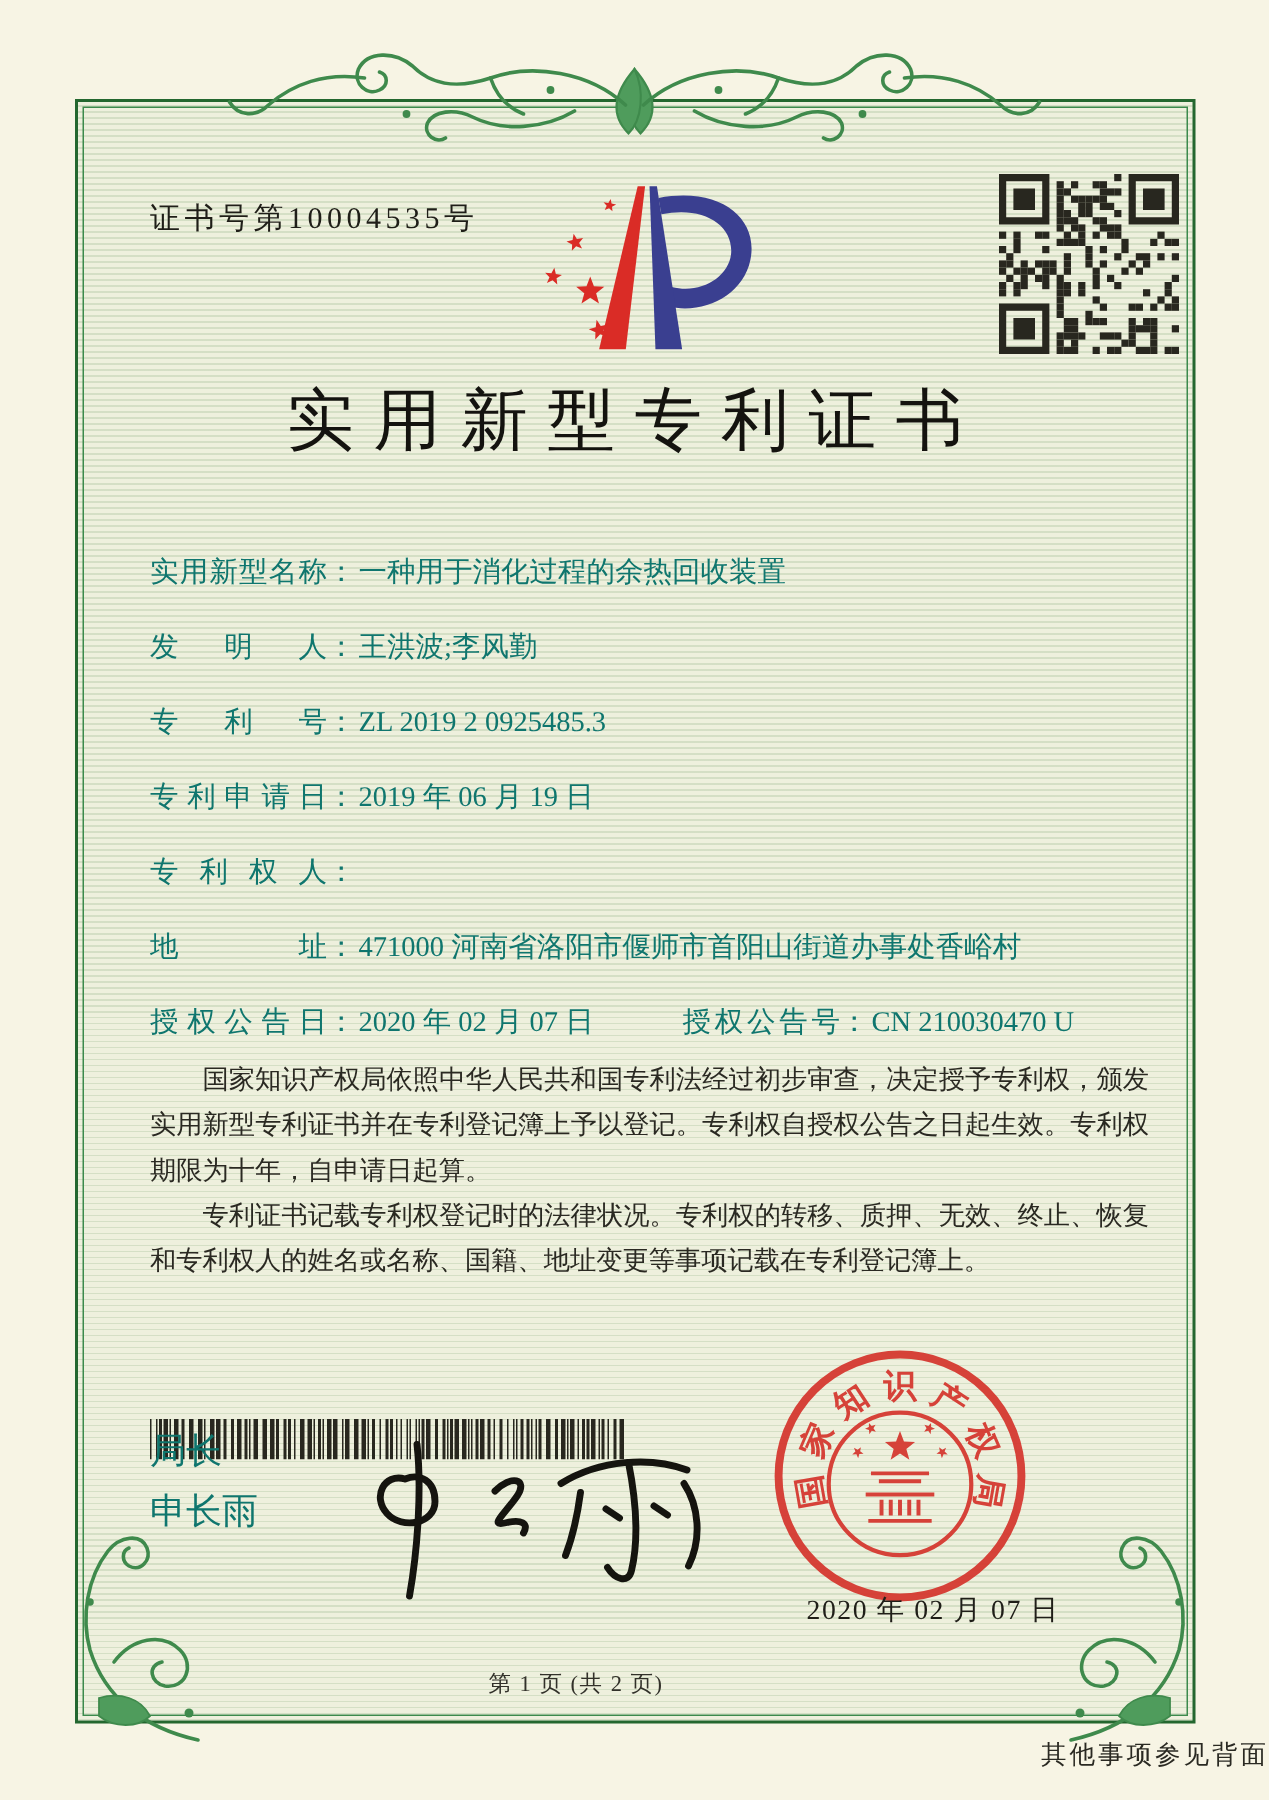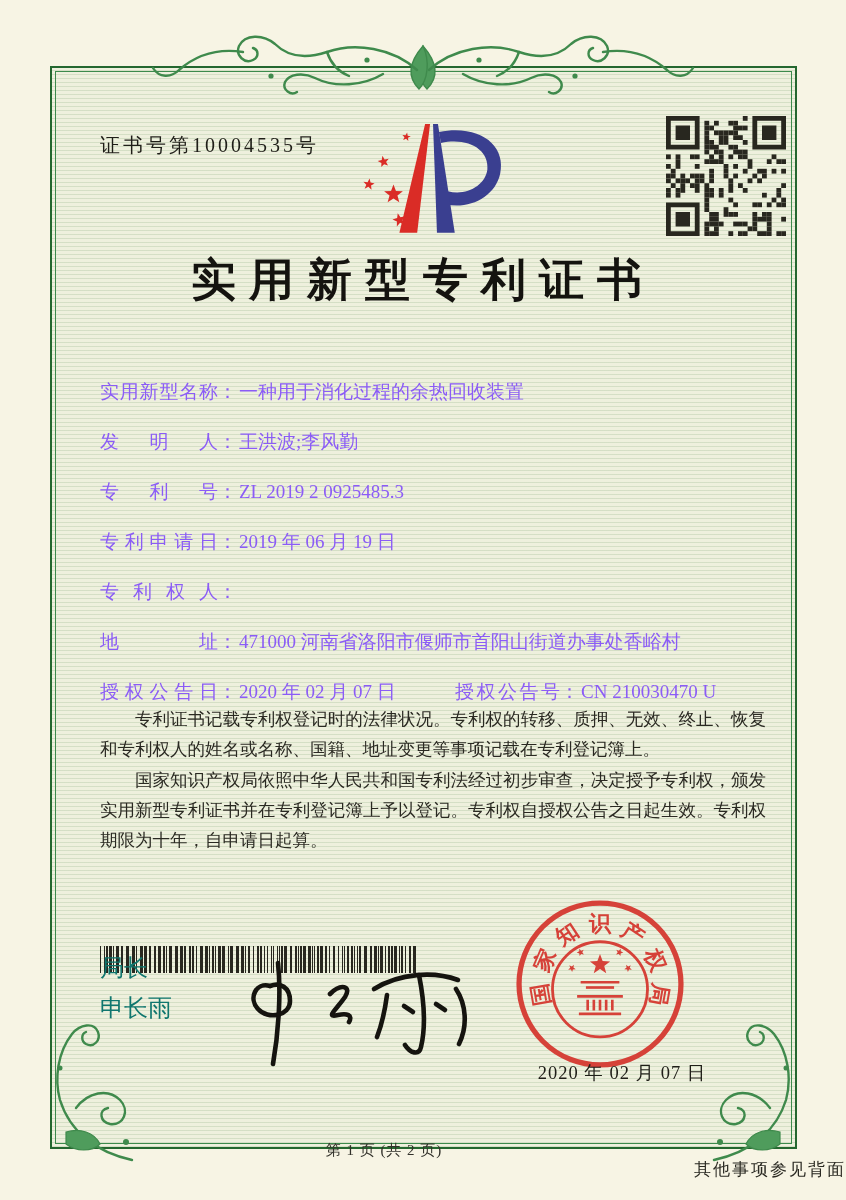--- a/index.html
+++ b/index.html
@@ -17,40 +17,40 @@
     background:
       repeating-linear-gradient(0deg, rgba(122,162,112,.22) 0 1px, rgba(0,0,0,0) 1px 4px),
       #eef0dd;
   }
   .frame-inner{
     position:absolute;inset:3px;border:1px solid #3c8a4c;
   }
   .cert-no{left:100px;top:132px;font-size:20px;letter-spacing:3px;color:#1f1e18;}
   .title{
     left:0;top:250px;width:846px;text-align:center;
-    font-size:45px;font-weight:bold;letter-spacing:13px;color:#14130f;
+    font-size:45px;font-weight:normal;letter-spacing:13px;color:#14130f;
   }
-  .fields{left:100px;top:376px;width:666px;font-size:19px;color:#8b5cf6;}
+  .fields{left:100px;top:366px;width:666px;font-size:19px;color:#0f766e;}
   .frow{display:flex;line-height:31px;margin-bottom:19px;position:relative;}
   .flabel{
     width:118px;flex:0 0 118px;
     text-align:justify;text-align-last:justify;
   }
   .fcolon{flex:0 0 auto;margin-right:2px;}
   .fvalue{white-space:nowrap;}
   .grant-no{position:absolute;left:355px;top:0;display:flex;line-height:31px;}
   .grant-no .flabel{width:105px;flex:0 0 105px;font-family:Liberation Serif, serif;}
   .body-text{left:100px;top:704px;width:666px;font-size:17.5px;line-height:1.73;text-align:justify;color:#2a2922;}
   .body-text p{margin:0;text-indent:2em;}
   .barcode{left:100px;top:946px;width:320px;height:27px;}
   .director{left:100px;top:948px;font-size:24px;line-height:40px;color:#0f766e;}
   .signature{left:228px;top:958px;}
   .seal{left:512px;top:896px;}
   .seal-date{left:516px;top:1060px;width:212px;text-align:center;font-size:18.5px;letter-spacing:1px;color:#1f1e18;}
-  .page-num{left:0;top:1113px;width:768px;text-align:center;font-size:15px;letter-spacing:1px;color:#32312a;margin-top:28px;}
+  .page-num{left:0;top:1113px;width:768px;text-align:center;font-size:15px;letter-spacing:1px;color:#32312a;}
   .back-note{left:0;top:1158px;width:846px;text-align:right;font-size:17px;letter-spacing:2px;color:#2a2922;}
   .logo{left:350px;top:112px;}
   .qr{left:666px;top:116px;}
   svg{display:block;}
 </style>
 </head>
 <body>
 
 <div class="abs frame">
   <div class="frame-inner"></div>
@@ -313,22 +313,22 @@
     <span class="fvalue">2020 年 02 月 07 日</span>
     <span class="grant-no">
       <span class="flabel">授权公告号</span>
         <span class="fcolon">：</span>
       <span class="fvalue">CN 210030470 U</span>
     </span>
   </div>
 </div>
 
 <div class="abs body-text">
+  <p>国家知识产权局依照中华人民共和国专利法经过初步审查，决定授予专利权，颁发实用新型专利证书并在专利登记簿上予以登记。专利权自授权公告之日起生效。专利权期限为十年，自申请日起算。</p>
   <p>专利证书记载专利权登记时的法律状况。专利权的转移、质押、无效、终止、恢复和专利权人的姓名或名称、国籍、地址变更等事项记载在专利登记簿上。</p>
-  <p>国家知识产权局依照中华人民共和国专利法经过初步审查，决定授予专利权，颁发实用新型专利证书并在专利登记簿上予以登记。专利权自授权公告之日起生效。专利权期限为十年，自申请日起算。</p>
 </div>
 
 <svg class="abs barcode" width="320" height="27" viewBox="0 0 320 27">
   <g id="bar-g" fill="#28271f">
       <rect x="0" y="0" width="1" height="27"></rect>
       <rect x="4" y="0" width="1" height="27"></rect>
       <rect x="6" y="0" width="2" height="27"></rect>
       <rect x="9" y="0" width="3" height="27"></rect>
       <rect x="13" y="0" width="1" height="27"></rect>
       <rect x="16" y="0" width="3" height="27"></rect>

